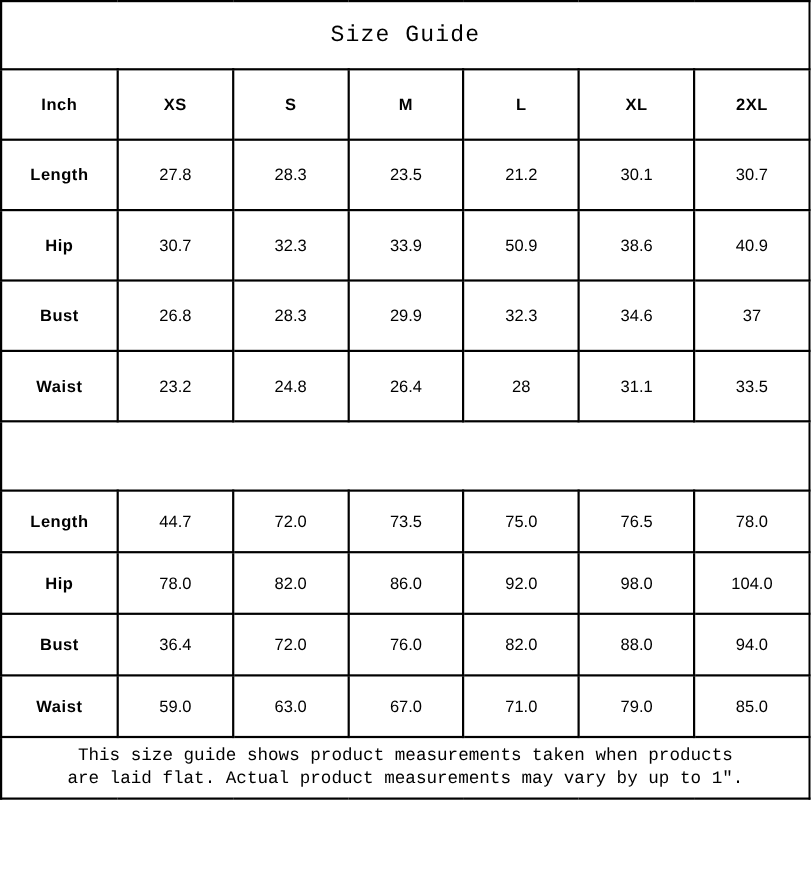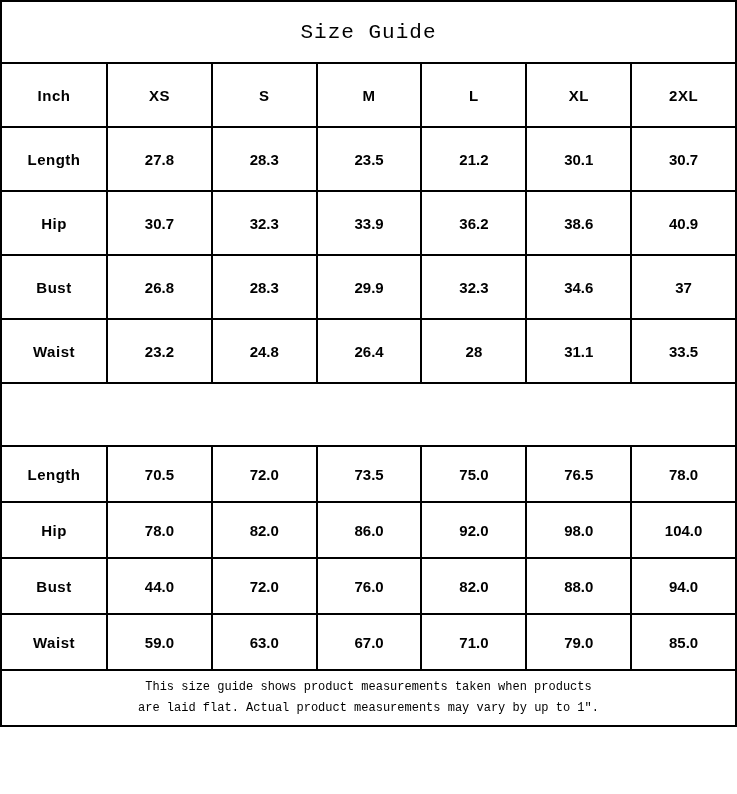--- a/index.html
+++ b/index.html
@@ -40,27 +40,27 @@
   tr.data-row-cm td { height: 54px; }
   td.unit-cell, td.size-cell, td.label-cell {
     font-family: "Liberation Sans", sans-serif;
     font-weight: bold;
     font-size: 15px;
     letter-spacing: 0.5px;
     margin-top: 29px;
   }
   td.value-cell {
     font-family: "Liberation Sans", sans-serif;
-    font-weight: bold;
+    font-weight: normal;
     font-size: 15px;
   }
   td.footer-cell {
     height: 54px;
     font-family: "Liberation Mono", monospace;
-    font-size: 12px;
+    font-size: 16px;
     line-height: 21px;
   }
 </style>
 </head>
 <body>
 
 <div class="sheet">
   <table class="size-guide">
     <colgroup>
       <col class="label-col">
@@ -95,21 +95,21 @@
       <td class="value-cell">21.2</td>
       <td class="value-cell">30.1</td>
       <td class="value-cell">30.7</td>
     </tr>
 
     <tr class="data-row-inch">
       <td class="label-cell">Hip</td>
       <td class="value-cell">30.7</td>
       <td class="value-cell">32.3</td>
       <td class="value-cell">33.9</td>
-      <td class="value-cell">36.2</td>
+      <td class="value-cell">50.9</td>
       <td class="value-cell">38.6</td>
       <td class="value-cell">40.9</td>
     </tr>
 
     <tr class="data-row-inch">
       <td class="label-cell">Bust</td>
       <td class="value-cell">26.8</td>
       <td class="value-cell">28.3</td>
       <td class="value-cell">29.9</td>
       <td class="value-cell">32.3</td>
@@ -127,41 +127,41 @@
       <td class="value-cell">33.5</td>
     </tr>
 
     <tr class="spacer-row">
       <td colspan="7"></td>
     </tr>
 
 
     <tr class="data-row-cm">
       <td class="label-cell">Length</td>
-      <td class="value-cell">70.5</td>
+      <td class="value-cell">44.7</td>
       <td class="value-cell">72.0</td>
       <td class="value-cell">73.5</td>
       <td class="value-cell">75.0</td>
       <td class="value-cell">76.5</td>
       <td class="value-cell">78.0</td>
     </tr>
 
     <tr class="data-row-cm">
       <td class="label-cell">Hip</td>
       <td class="value-cell">78.0</td>
       <td class="value-cell">82.0</td>
       <td class="value-cell">86.0</td>
       <td class="value-cell">92.0</td>
       <td class="value-cell">98.0</td>
       <td class="value-cell">104.0</td>
     </tr>
 
     <tr class="data-row-cm">
       <td class="label-cell">Bust</td>
-      <td class="value-cell">44.0</td>
+      <td class="value-cell">36.4</td>
       <td class="value-cell">72.0</td>
       <td class="value-cell">76.0</td>
       <td class="value-cell">82.0</td>
       <td class="value-cell">88.0</td>
       <td class="value-cell">94.0</td>
     </tr>
 
     <tr class="data-row-cm">
       <td class="label-cell">Waist</td>
       <td class="value-cell">59.0</td>

